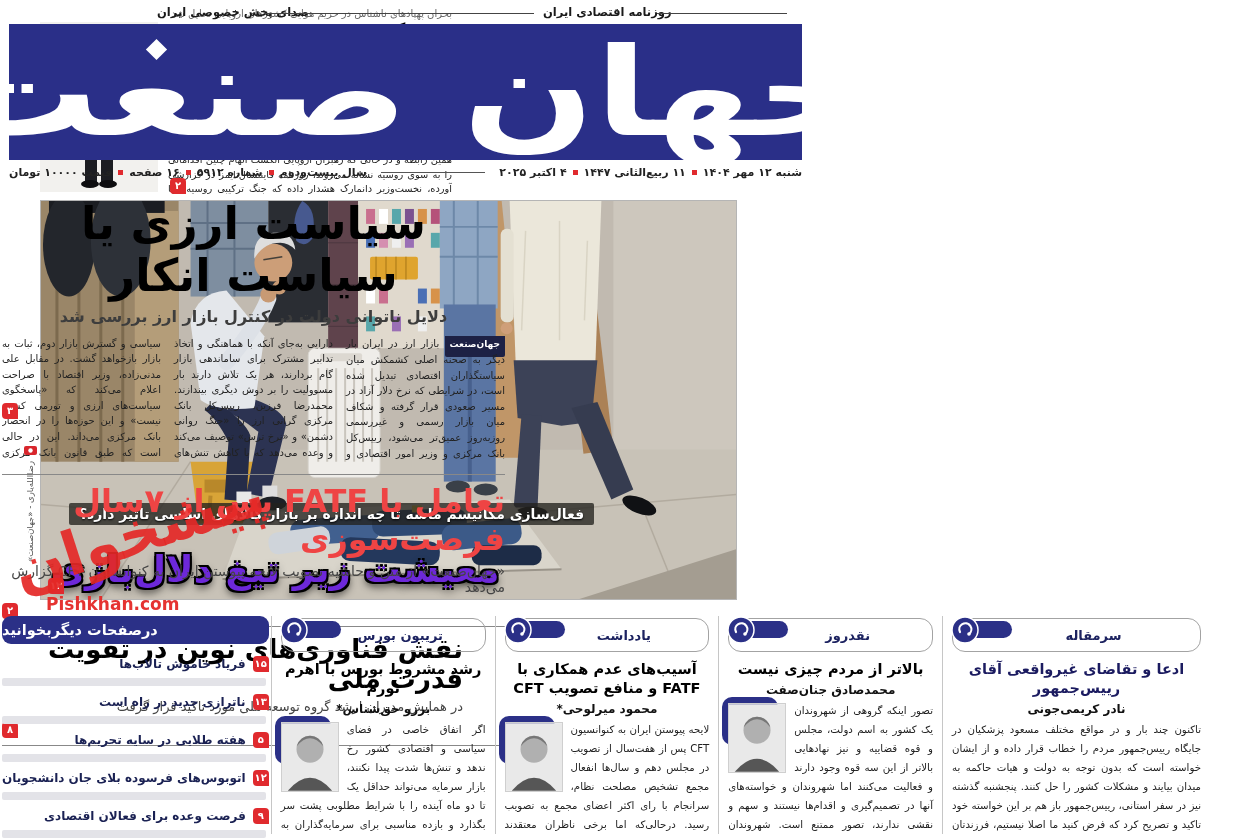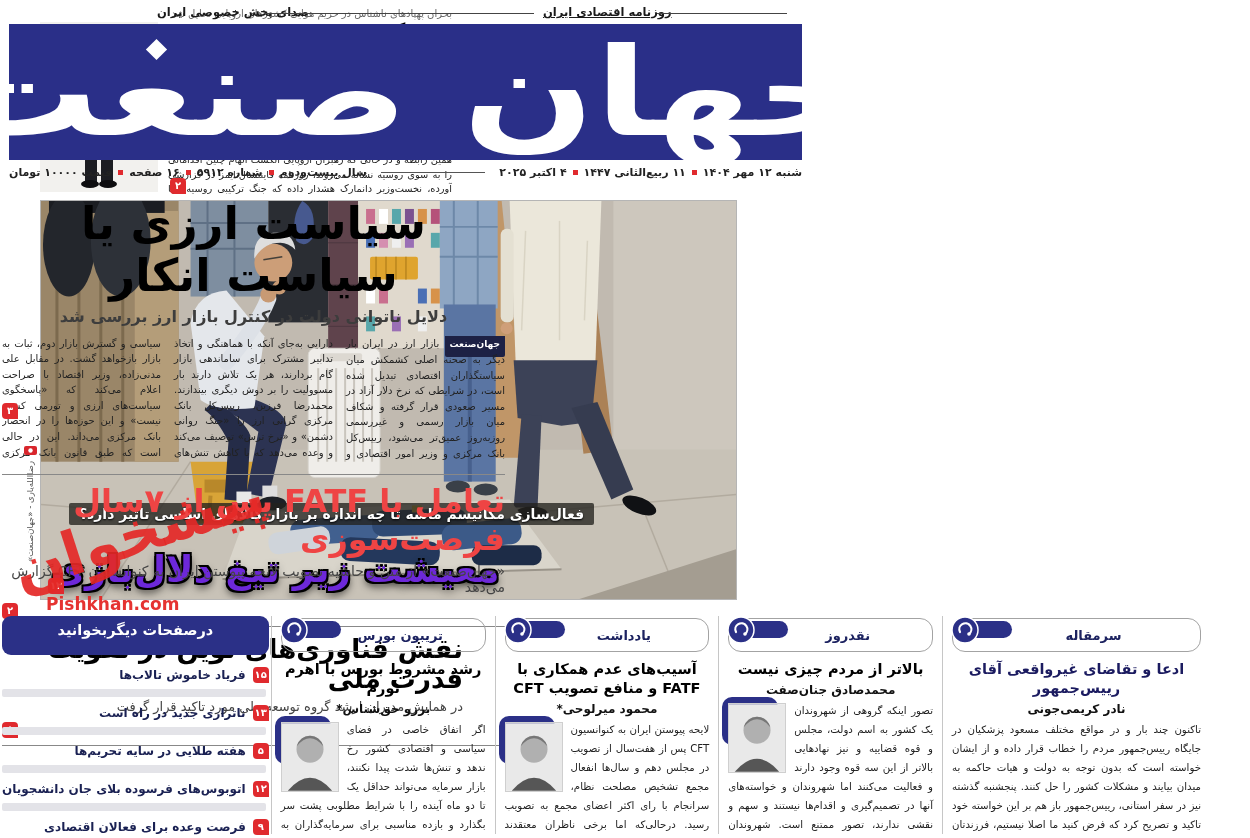--- a/index.html
+++ b/index.html
@@ -18,21 +18,21 @@
   .drone-kicker{font-size:10px;color:#666;text-align:right;margin-bottom:3px;}
   .drone-head{font-size:23px;font-weight:900;margin:0 0 6px;text-align:center;color:#000;}
   .drone-body{font-size:9.8px;line-height:14.6px;text-align:justify;color:#222;margin:0;}
   .drone-ref{position:absolute;left:130px;bottom:2px;}
   .drone-photo{flex:0 0 118px;height:170px;margin-top:14px;}
 
   
   .masthead{position:absolute;left:9px;top:2px;width:793px;height:192px;}
   .tag{position:absolute;top:3px;font-size:11.5px;font-weight:bold;color:#1a1a1a;white-space:nowrap;}
   .tag-c{left:148px;}
-  .tag-r{left:534px;text-decoration:underline;}
+  .tag-r{left:534px;}
   .rule-mid{position:absolute;left:255px;top:11px;width:270px;height:1px;background:#444;}
   .rule-r{position:absolute;left:648px;top:11px;width:130px;height:1px;background:#444;}
   .logobox{position:absolute;left:0;top:22px;width:793px;height:136px;background:#2a2f88;overflow:hidden;}
   .logo{position:absolute;inset:0;display:flex;align-items:center;justify-content:center;
         color:#fff;font-size:100px;font-weight:900;transform:scale(1.55,1.22);white-space:nowrap;}
   .dia{position:absolute;width:15px;height:15px;background:#fff;transform:rotate(45deg);}
   .dia1{left:140px;top:18px;} .dia2{left:470px;top:95px;}
   .dateline{position:absolute;left:0;top:164px;width:793px;display:flex;align-items:center;
             font-size:11px;font-weight:bold;color:#222;white-space:nowrap;}
   .dl-rule{flex:1;height:1px;background:#555;margin:0 14px;}
@@ -85,22 +85,22 @@
   .col-head{margin:2px 0 4px;font-size:14.5px;font-weight:900;text-align:center;color:#000;line-height:1.3;}
   .col-author{font-size:12px;font-weight:bold;text-align:center;color:#111;margin-bottom:4px;}
   .col-body{font-size:10.2px;line-height:19px;text-align:justify;color:#222;}
   .photo-float{float:left;width:58px;height:70px;margin:2px 8px 3px 0;position:relative;}
   .photo-float::before{content:'';position:absolute;left:-6px;top:-6px;width:56px;height:48px;
                        background:#2b3087;border-radius:10px;}
   .photo-float svg{position:relative;display:block;border:1px solid #cfcfcf;}
 
   
   .readmore{flex:0 0 212px;padding:0 2px 0 0;}
-  .rm-head{background:#2b3087;color:#fff;font-weight:bold;font-size:14.5px;text-align:center;
-           border-radius:9px;height:39px;line-height:28px;margin-bottom:9px;}
+  .rm-head{background:#2b3087;color:#fff;font-weight:bold;font-size:14.5px;text-align:left;
+           border-radius:9px;height:28px;line-height:28px;margin-bottom:9px;}
   .rm-item{display:flex;align-items:center;gap:7px;height:21px;font-weight:bold;color:#1a2153;
            font-size:12px;white-space:nowrap;overflow:hidden;}
   .rm-stripe{height:8px;background:#e3e3e8;border-radius:2px;margin:4px 3px 5px 0;}
 </style>
 </head>
 <body>
 
 <div class="page">
 
   <article class="drone">

